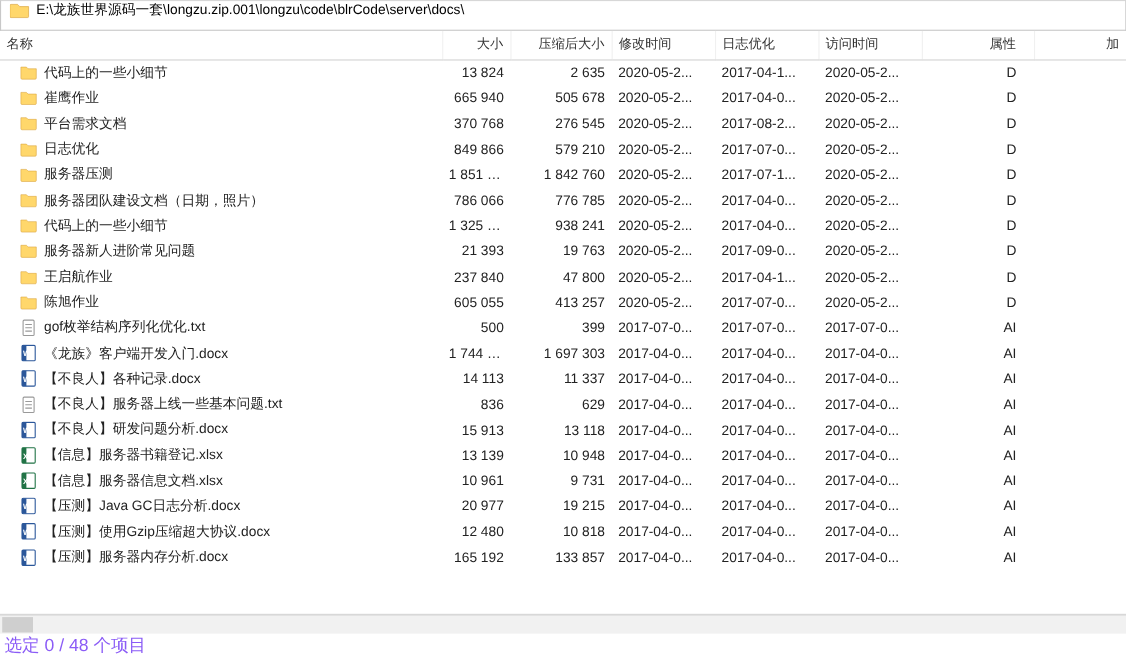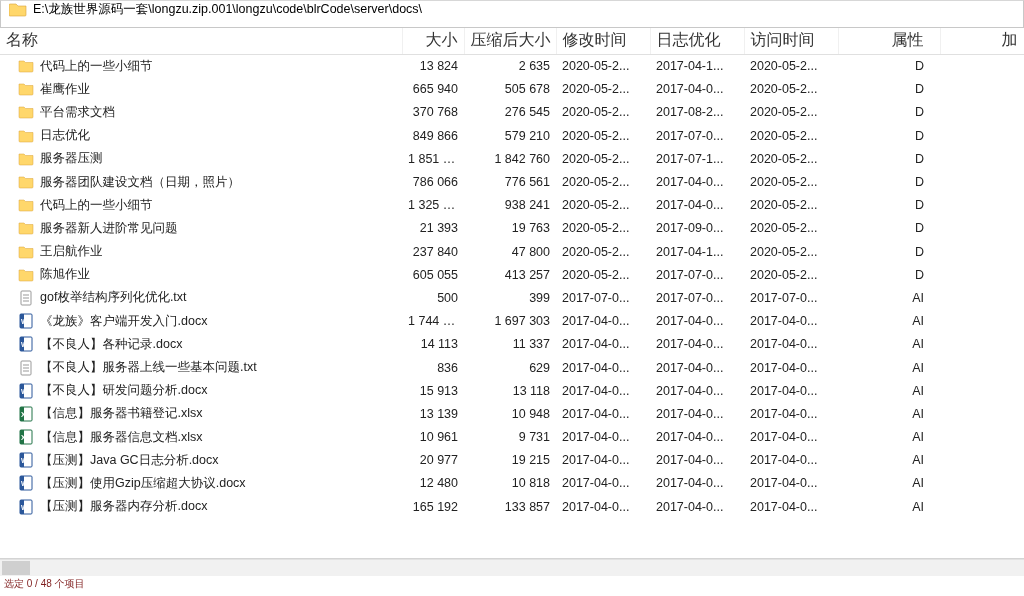--- a/index.html
+++ b/index.html
@@ -48,21 +48,21 @@
     table-layout: fixed;
   }
   thead th {
     font-weight: normal;
     text-align: left;
     background: #fff;
     border-bottom: 1px solid #e0e0e0;
     border-right: 1px solid #f0f0f0;
     height: 26px;
     padding: 0 6px;
-    font-size: 16px;
+    font-size: 12px;
     color: #333;
     white-space: nowrap;
     overflow: hidden;
   }
   thead th.ralign { text-align: right; }
   tbody td {
     padding: 0 6px;
     height: 23.2px;
     white-space: nowrap;
     overflow: hidden;
@@ -95,22 +95,22 @@
     padding-left:2px;
   }
   .scroll-strip .thumb {
     width: 28px;
     height: 14px;
     background: #cfcfcf;
     border-radius: 0;
   }
   .status {
     height: 20px;
-    font-size: 10px;
-    color: #7f1d1d;
+    font-size: 16px;
+    color: #8b5cf6;
     padding: 1px 4px 0 4px;
     white-space: nowrap;
     overflow: hidden;
   }
   td.attr { text-align: right; padding-right: 16px;}
 </style>
 </head>
 <body>
 
 <div class="addr-bar">
@@ -235,21 +235,21 @@
         <tr>
           <td class="name-cell">
             <span class="icon-slot">
               <svg viewBox="0 0 16 16">
                 <path d="M1 3h5l1.5 1.5H15V13a1 1 0 0 1-1 1H2a1 1 0 0 1-1-1z" fill="#ffd76b" stroke="#d9a23b" stroke-width="0.5"></path>
               </svg>
             </span>
             <span>服务器团队建设文档（日期，照片）</span>
           </td>
           <td class="num">786 066</td>
-          <td class="num">776 561</td>
+          <td class="num">776 785</td>
           <td>2020-05-2...</td>
           <td>2017-04-0...</td>
           <td>2020-05-2...</td>
           <td class="attr">D</td>
           <td></td>
         </tr>
         <tr>
           <td class="name-cell">
             <span class="icon-slot">
               <svg viewBox="0 0 16 16">

